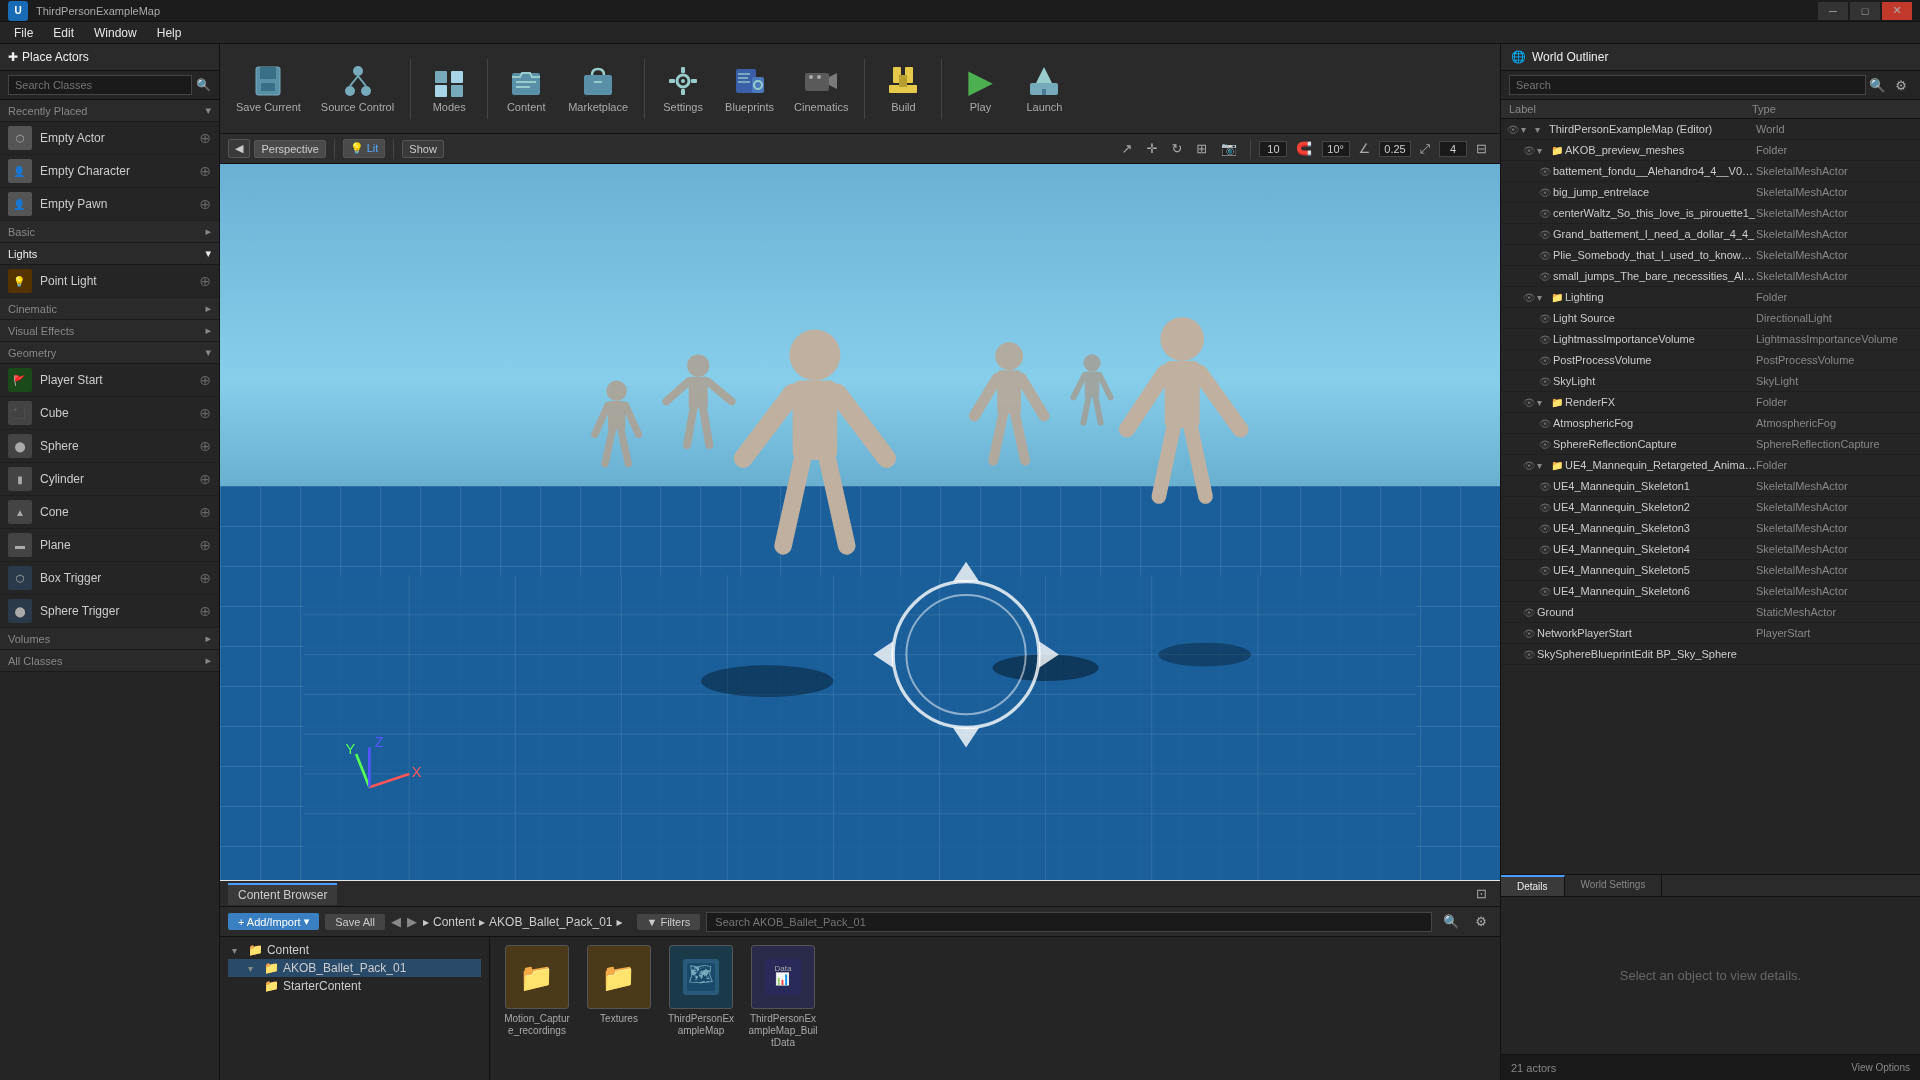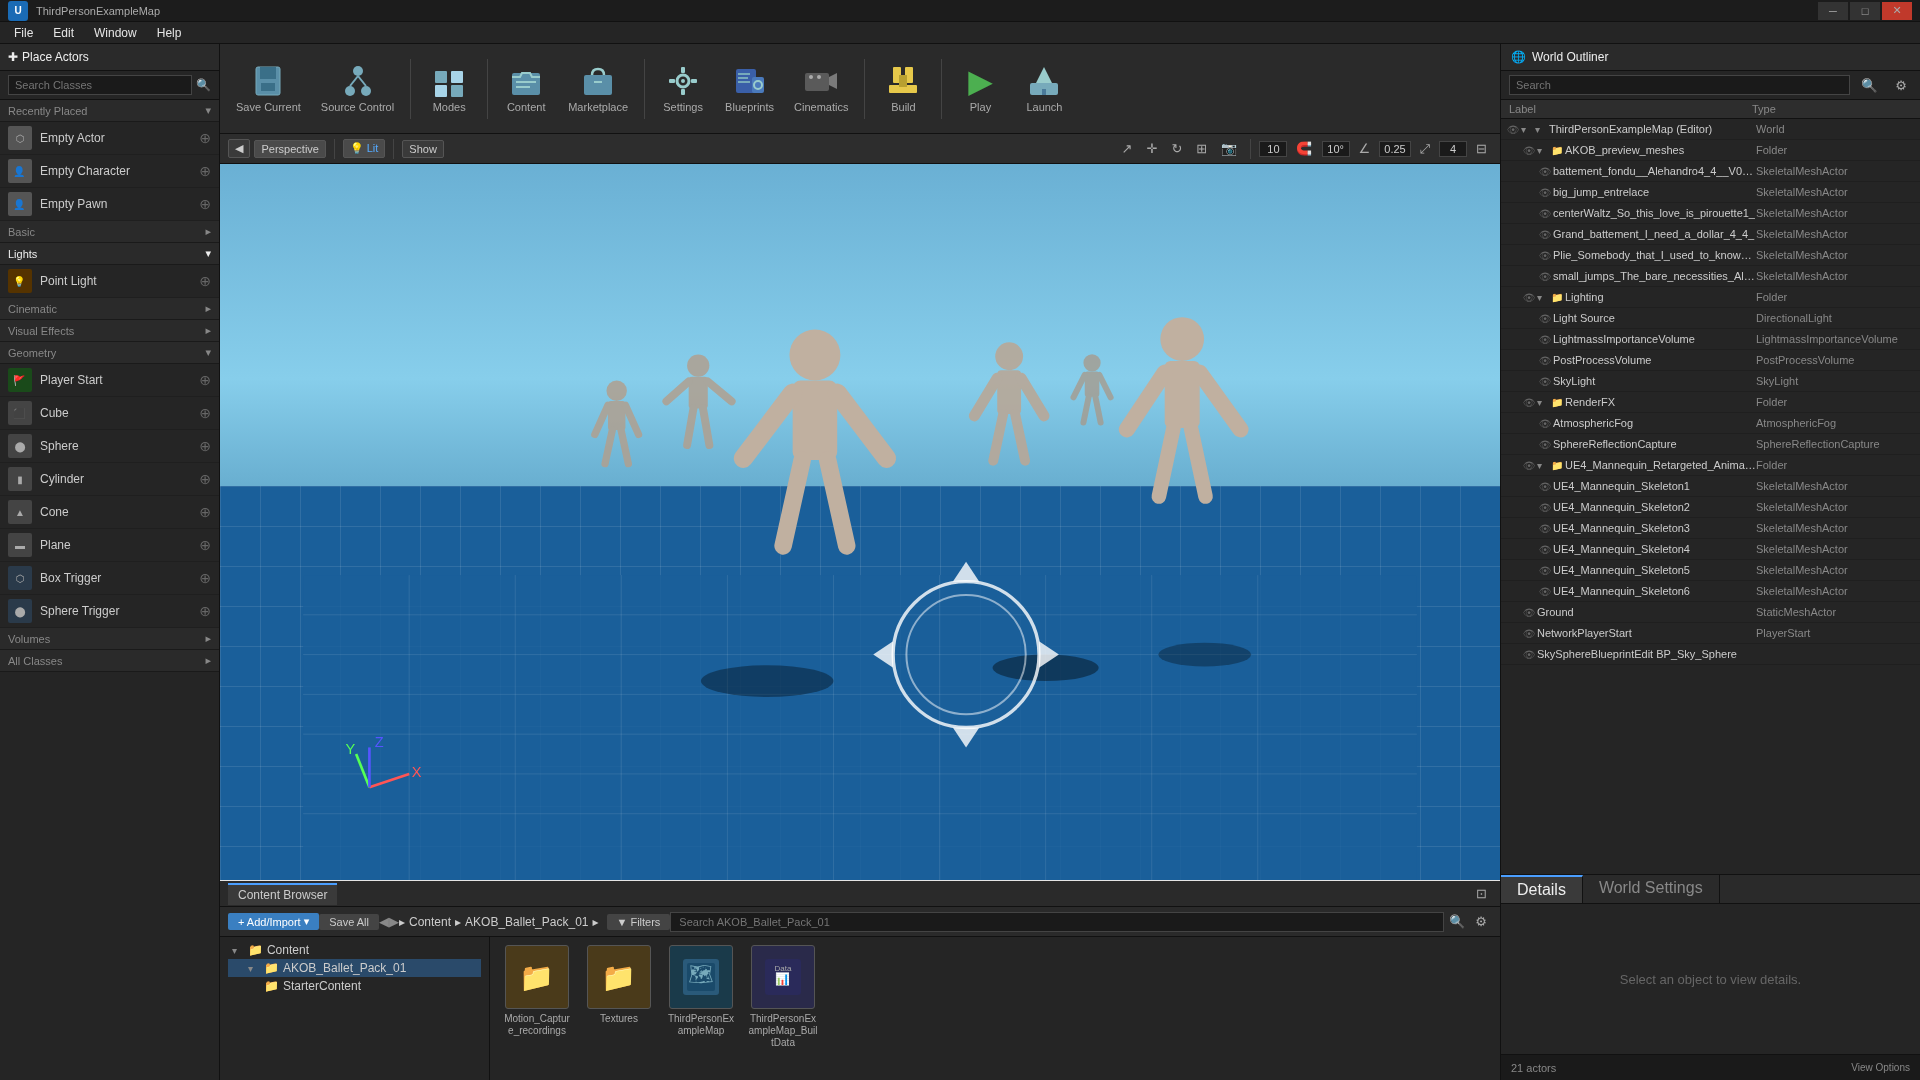--- a/index.html
+++ b/index.html
@@ -55,21 +55,21 @@
 
     
     #viewport { flex: 1; background: #1a1a1a; position: relative; overflow: hidden; }
     #viewport-canvas { width: 100%; height: 100%; background: linear-gradient(180deg, #6ab0d4 0%, #87ceeb 30%, #4a8fb5 60%, #2a6a95 80%); position: relative; }
     .grid-floor { position: absolute; bottom: 0; left: 0; right: 0; height: 55%; background: #1a5f9a; }
 
     
     #bottom-panel { height: 200px; background: #252525; border-top: 1px solid #e5e5e5; display: flex; flex-direction: column; }
     #content-browser-tab { height: 26px; background: #2a2a2a; display: flex; align-items: center; padding: 0 8px; border-bottom: 1px solid #111; gap: 8px; }
     #cb-tab-label { font-size: 12px; color: #ccc; padding: 3px 10px; background: #3a3a3a; border-top: 2px solid #4a9eff; cursor: pointer; }
-    #cb-toolbar { height: 30px; background: #2a2a2a; display: flex; align-items: center; padding: 0 8px; border-bottom: 1px solid #111; }
+    #cb-toolbar { height: 30px; background: #2a2a2a; display: flex; align-items: center; padding: 0 8px; gap: 6px; border-bottom: 1px solid #111; }
     .cb-btn { padding: 2px 10px; background: #3a7fc1; border: none; color: #fff; font-size: 11px; cursor: pointer; border-radius: 2px; display: flex; align-items: center; gap: 3px; }
     .cb-btn.save { background: #444; color: #ccc; }
     .cb-nav-btn { background: transparent; border: none; color: #888; font-size: 13px; cursor: pointer; }
     .cb-path { display: flex; align-items: center; gap: 4px; font-size: 12px; color: #ccc; flex: 0 0 auto; }
     .cb-path span { cursor: pointer; }
     .cb-search { flex: 1; background: #1a1a1a; border: 1px solid #444; color: #ccc; padding: 3px 8px; font-size: 11px; }
     #cb-content { display: flex; flex: 1; }
     #cb-tree { width: 270px; padding: 4px 8px; border-right: 1px solid #111; overflow-y: auto; flex-shrink: 0; }
     .tree-item { padding: 2px 4px; cursor: pointer; display: flex; align-items: center; gap: 4px; font-size: 12px; color: #ccc; }
     .tree-item.selected { background: #2a4a6a; }
@@ -80,21 +80,21 @@
     .cb-file-icon { width: 64px; height: 64px; background: #3a3a3a; border: 1px solid #555; border-radius: 3px; display: flex; align-items: center; justify-content: center; font-size: 28px; position: relative; overflow: hidden; }
     .cb-file-label { font-size: 10px; color: #aaa; text-align: center; max-width: 70px; word-break: break-word; line-height: 1.2; }
     .cb-file-icon.folder { background: #4a3a1a; }
     .cb-file-icon.folder::before { content: '📁'; font-size: 28px; }
     .cb-file-icon.map { background: #1a3a4a; }
     .cb-file-icon.data { background: #2a2a4a; }
 
     
     #right-panel { width: 420px; background: #252525; border-left: 1px solid #111; display: flex; flex-direction: column; flex-shrink: 0; }
     #world-outliner-header { padding: 6px 10px; background: #2a2a2a; font-size: 12px; color: #eee; border-bottom: 1px solid #111; display: flex; align-items: center; gap: 6px; }
-    #wo-search { padding: 4px 8px; border-bottom: 1px solid #111; display: flex; align-items: center; gap: 12px; }
+    #wo-search { padding: 4px 8px; border-bottom: 1px solid #111; display: flex; align-items: center; gap: 4px; }
     #wo-search input { flex: 1; background: #1a1a1a; border: 1px solid #444; color: #ccc; padding: 3px 6px; font-size: 11px; }
     #wo-search-btn { background: transparent; border: none; color: #888; cursor: pointer; }
     #wo-columns { display: flex; padding: 3px 8px; background: #2d2d2d; border-bottom: 1px solid #111; font-size: 11px; color: #888; align-items: center; }
     #wo-col-label { flex: 1; cursor: pointer; }
     #wo-col-type { width: 160px; cursor: pointer; }
     #wo-list { flex: 1; overflow-y: auto; }
     .wo-item { display: flex; align-items: center; padding: 2px 4px; cursor: pointer; border-bottom: 1px solid #1f1f1f; min-height: 20px; }
     .wo-eye { width: 16px; height: 16px; background: transparent; border: none; color: #666; font-size: 10px; cursor: pointer; flex-shrink: 0; }
     .wo-expand { width: 14px; color: #888; font-size: 10px; cursor: pointer; }
     .wo-label { flex: 1; font-size: 11px; color: #ccc; overflow: hidden; text-overflow: ellipsis; white-space: nowrap; }
@@ -103,21 +103,21 @@
     .wo-indent-1 { padding-left: 20px; }
     .wo-indent-2 { padding-left: 36px; }
 
     
     #statusbar { height: 26px; background: #1a1a1a; display: flex; align-items: center; padding: 0 10px; gap: 16px; border-top: 1px solid #111; font-size: 11px; color: #888; }
     .status-btn { background: transparent; border: none; color: #888; cursor: pointer; font-size: 10px; }
 
     
     #details-panel { height: 180px; border-top: 1px solid #111; background: #252525; display: flex; flex-direction: column; }
     #details-tabs { display: flex; background: #2a2a2a; border-bottom: 1px solid #111; }
-    .detail-tab { padding: 4px 16px; font-size: 16px; color: #888; cursor: pointer; border-right: 1px solid #111; }
+    .detail-tab { padding: 4px 16px; font-size: 10px; color: #888; cursor: pointer; border-right: 1px solid #111; }
     .detail-tab.active { color: #eee; background: #3a3a3a; border-top: 2px solid #4a9eff; }
     #details-content { flex: 1; display: flex; align-items: center; justify-content: center; }
     #details-placeholder { font-size: 13px; color: #666; }
 
     
     ::-webkit-scrollbar { width: 8px; height: 8px; }
     ::-webkit-scrollbar-track { background: #1a1a1a; }
     ::-webkit-scrollbar-thumb { background: #444; border-radius: 4px; }
 
     

